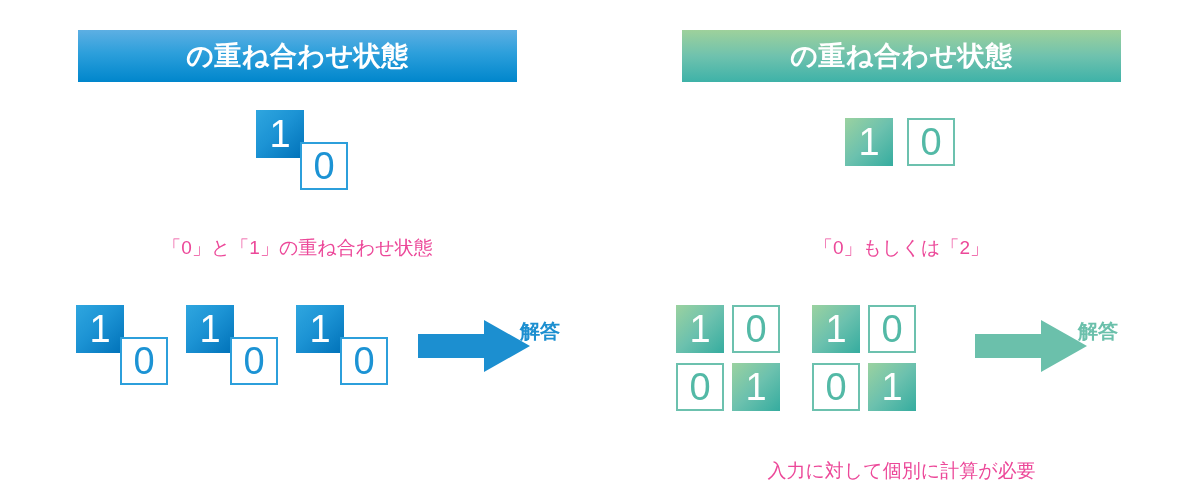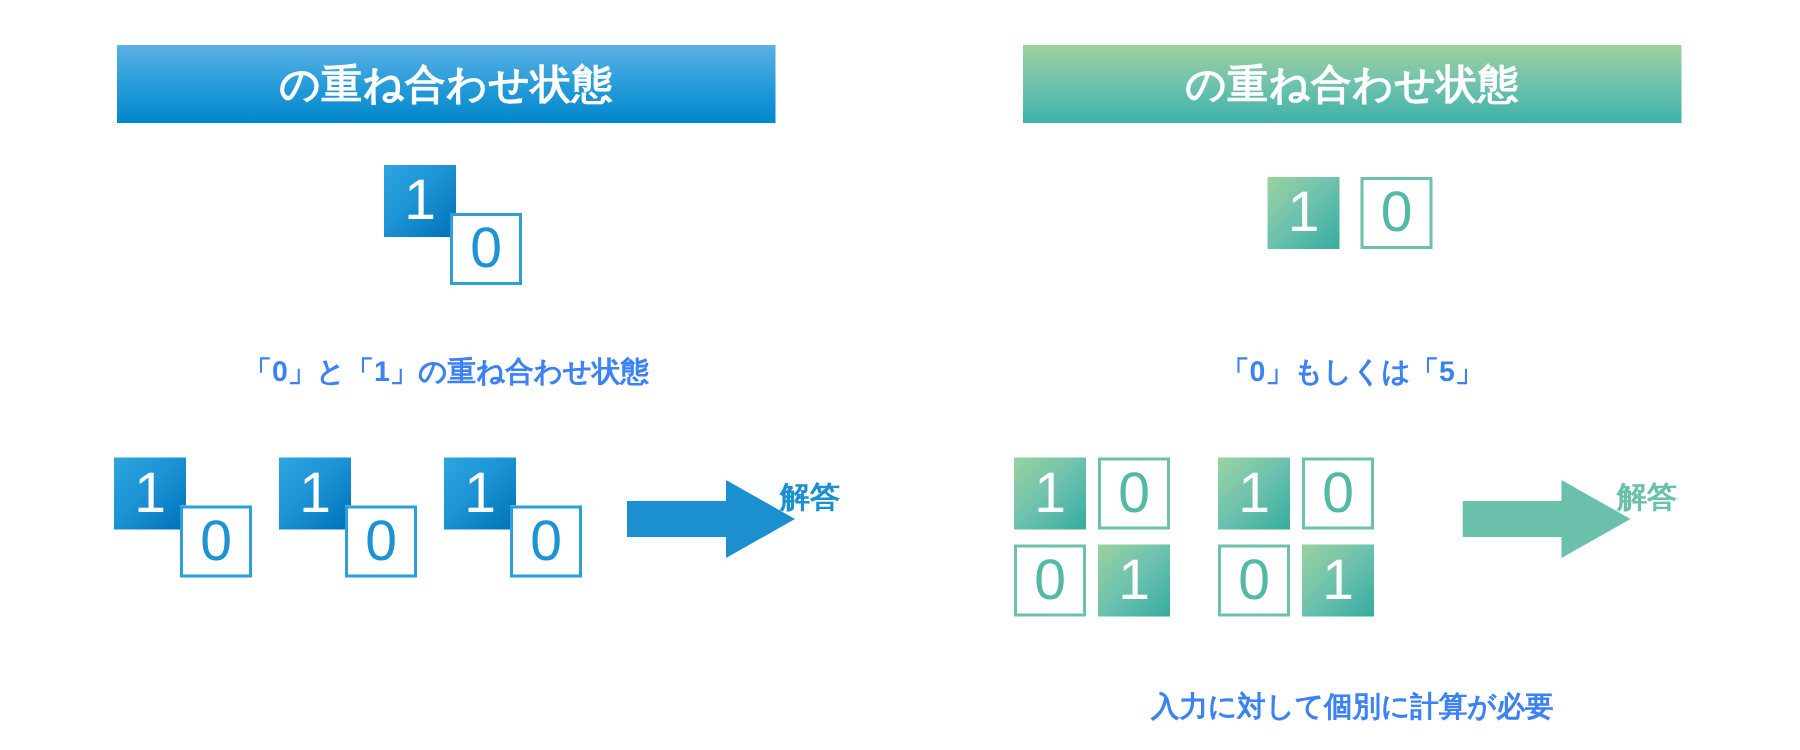--- a/index.html
+++ b/index.html
@@ -44,23 +44,23 @@
     left: 682px;
     top: 30px;
     width: 439px;
     background: linear-gradient(to bottom, #9ED19B 0%, #6FC2AE 50%, #3EB2A8 100%);
   }
 
   
   .caption {
     position: absolute;
     text-align: center;
-    color: #3b82f6;
+    color: #ec4899;
     font-size: 19px;
-    font-weight: 700;
+    font-weight: 400;
     white-space: nowrap;
   }
 
   
   .bit {
     position: absolute;
     width: 48px;
     height: 48px;
     box-sizing: border-box;
     display: flex;
@@ -133,21 +133,21 @@
     <div class="bit blue-out" style="left:44px; top:32px;">0</div>
   </div>
 
   <div class="caption" style="left:78px; top:235px; width:439px;">「0」と「1」の重ね合わせ状態</div>
 
   <div class="bitgrid" style="left:845px; top:118px; width:110px; height:48px;">
     <div class="bit green-fill" style="left:0px; top:0px;">1</div>
     <div class="bit green-out" style="left:62px; top:0px;">0</div>
   </div>
 
-  <div class="caption" style="left:682px; top:235px; width:439px;">「0」もしくは「5」</div>
+  <div class="caption" style="left:682px; top:235px; width:439px;">「0」もしくは「2」</div>
 
   <div class="qubit-group" style="left:76px; top:305px;">
     <div class="bit blue-fill" style="left:0px; top:0px;">1</div>
     <div class="bit blue-out" style="left:44px; top:32px;">0</div>
   </div>
 
   <div class="qubit-group" style="left:186px; top:305px;">
     <div class="bit blue-fill" style="left:0px; top:0px;">1</div>
     <div class="bit blue-out" style="left:44px; top:32px;">0</div>
   </div>

